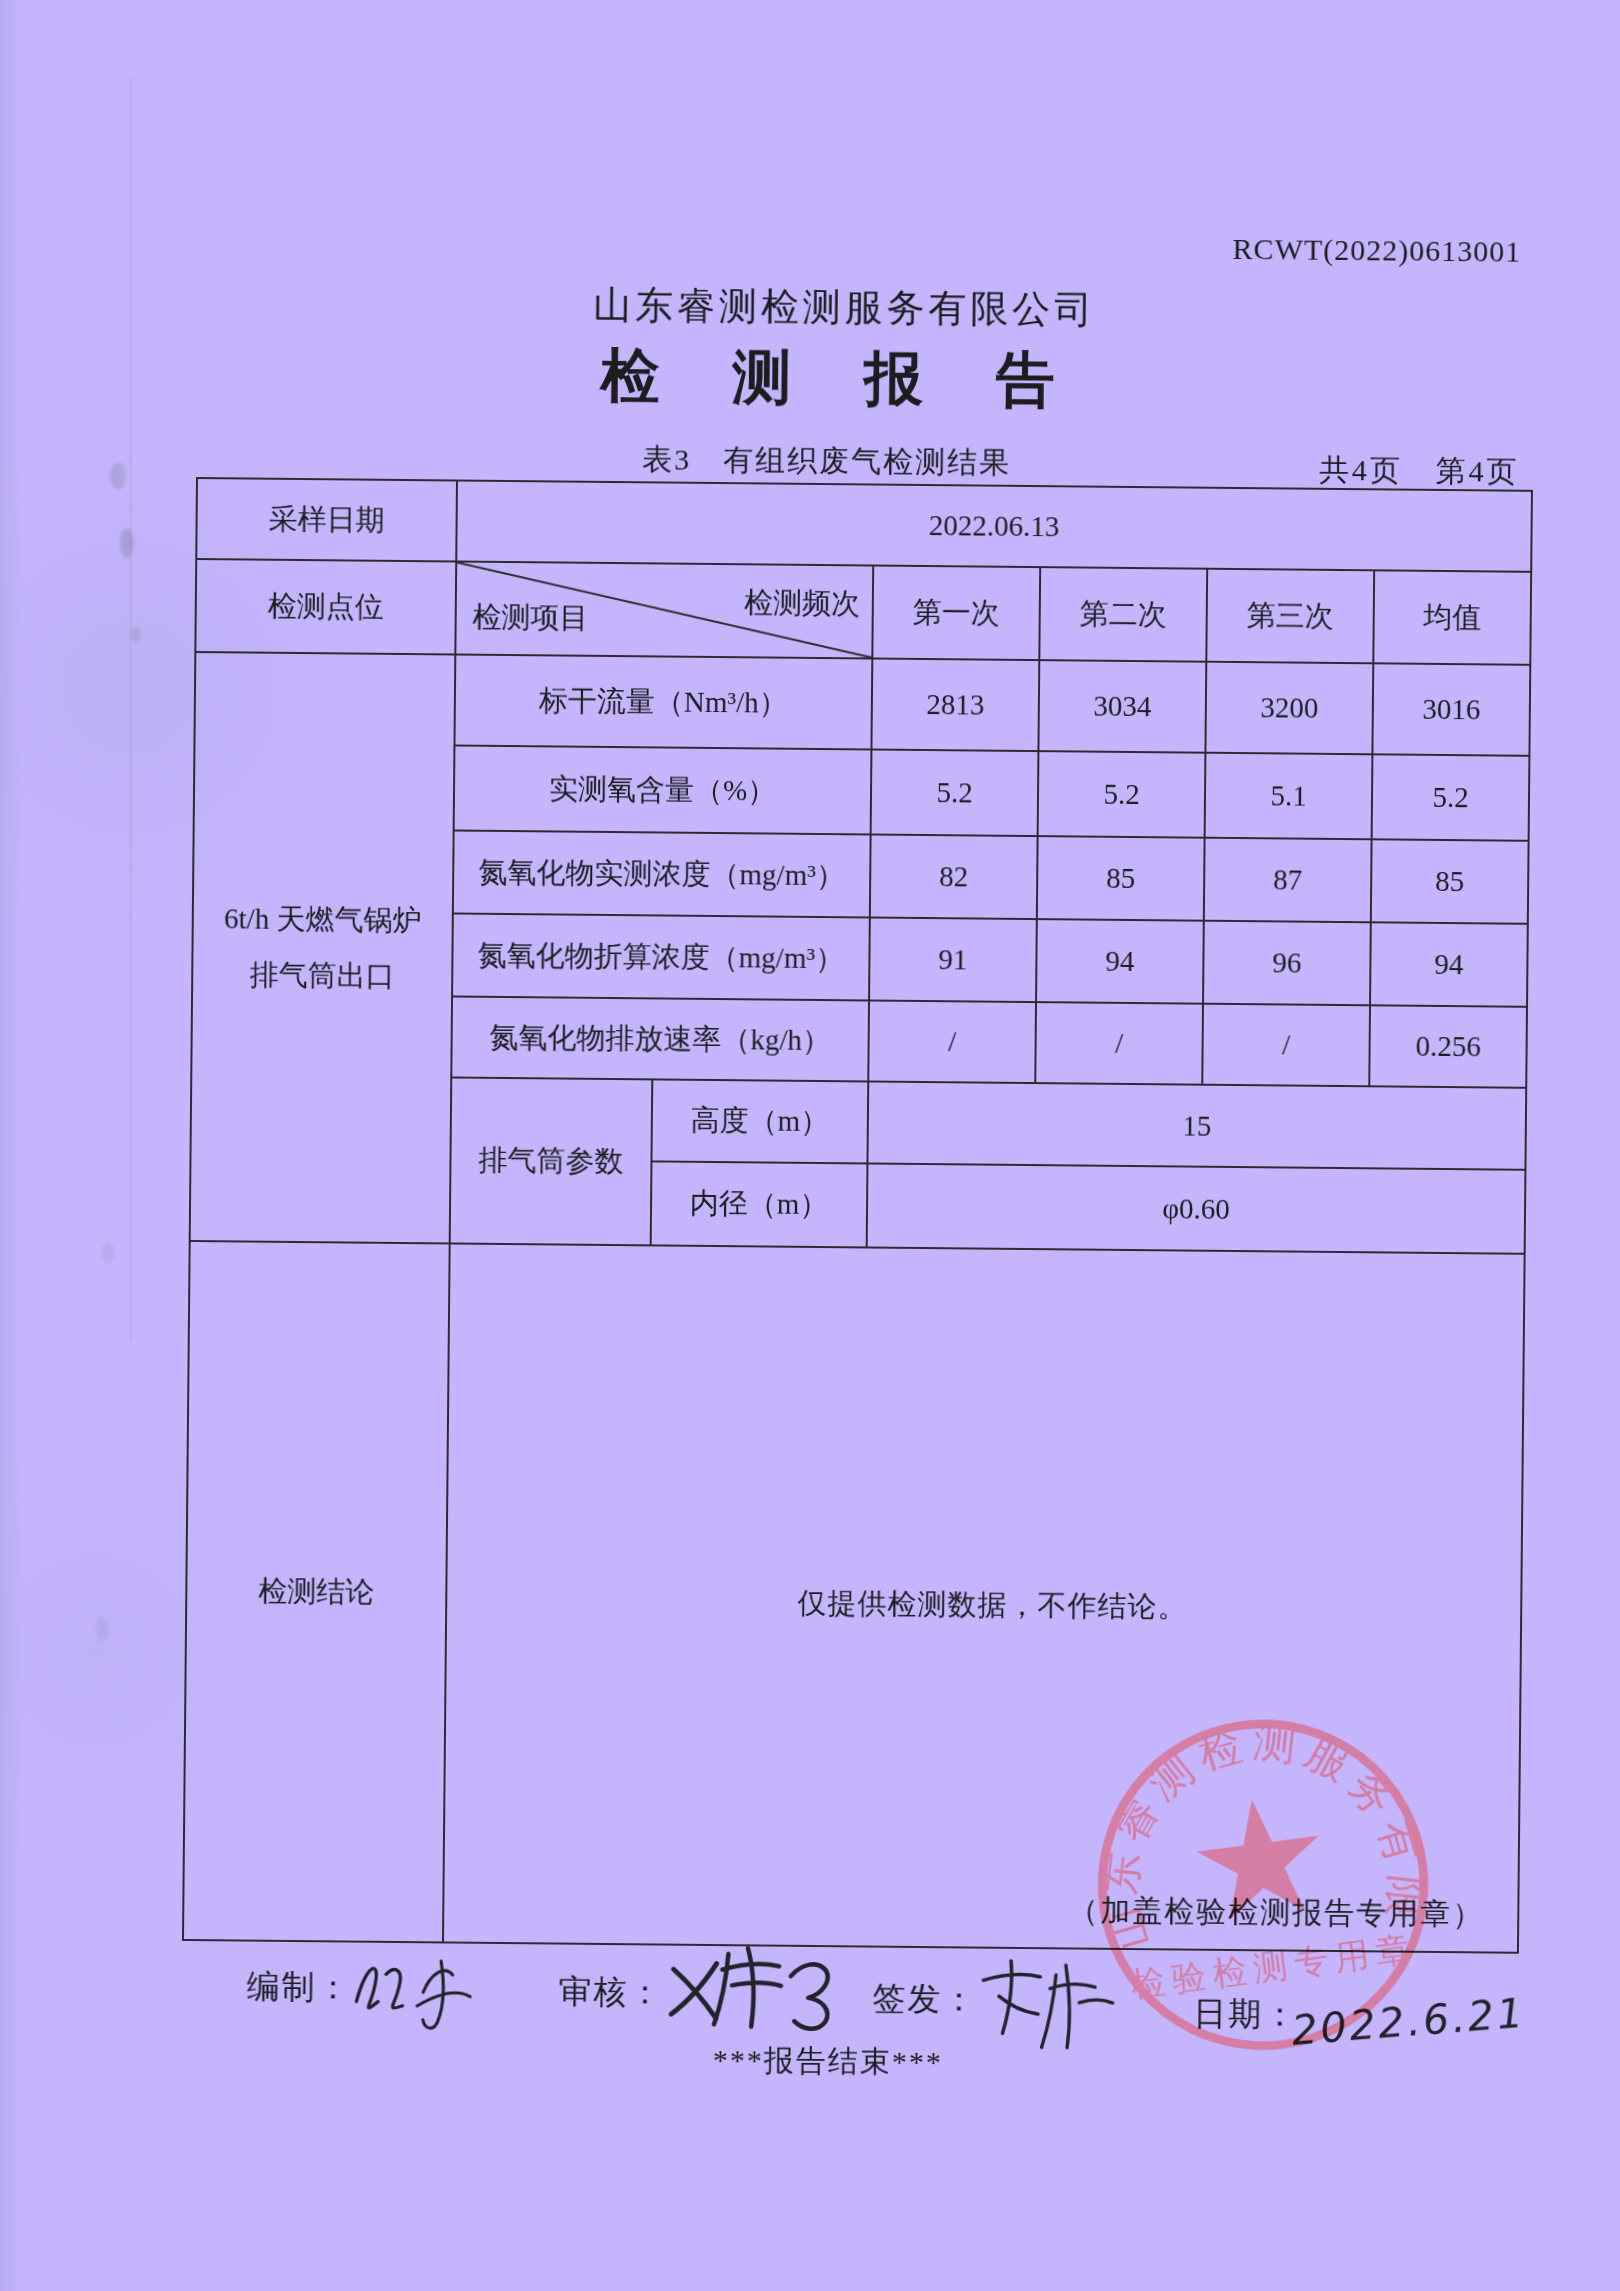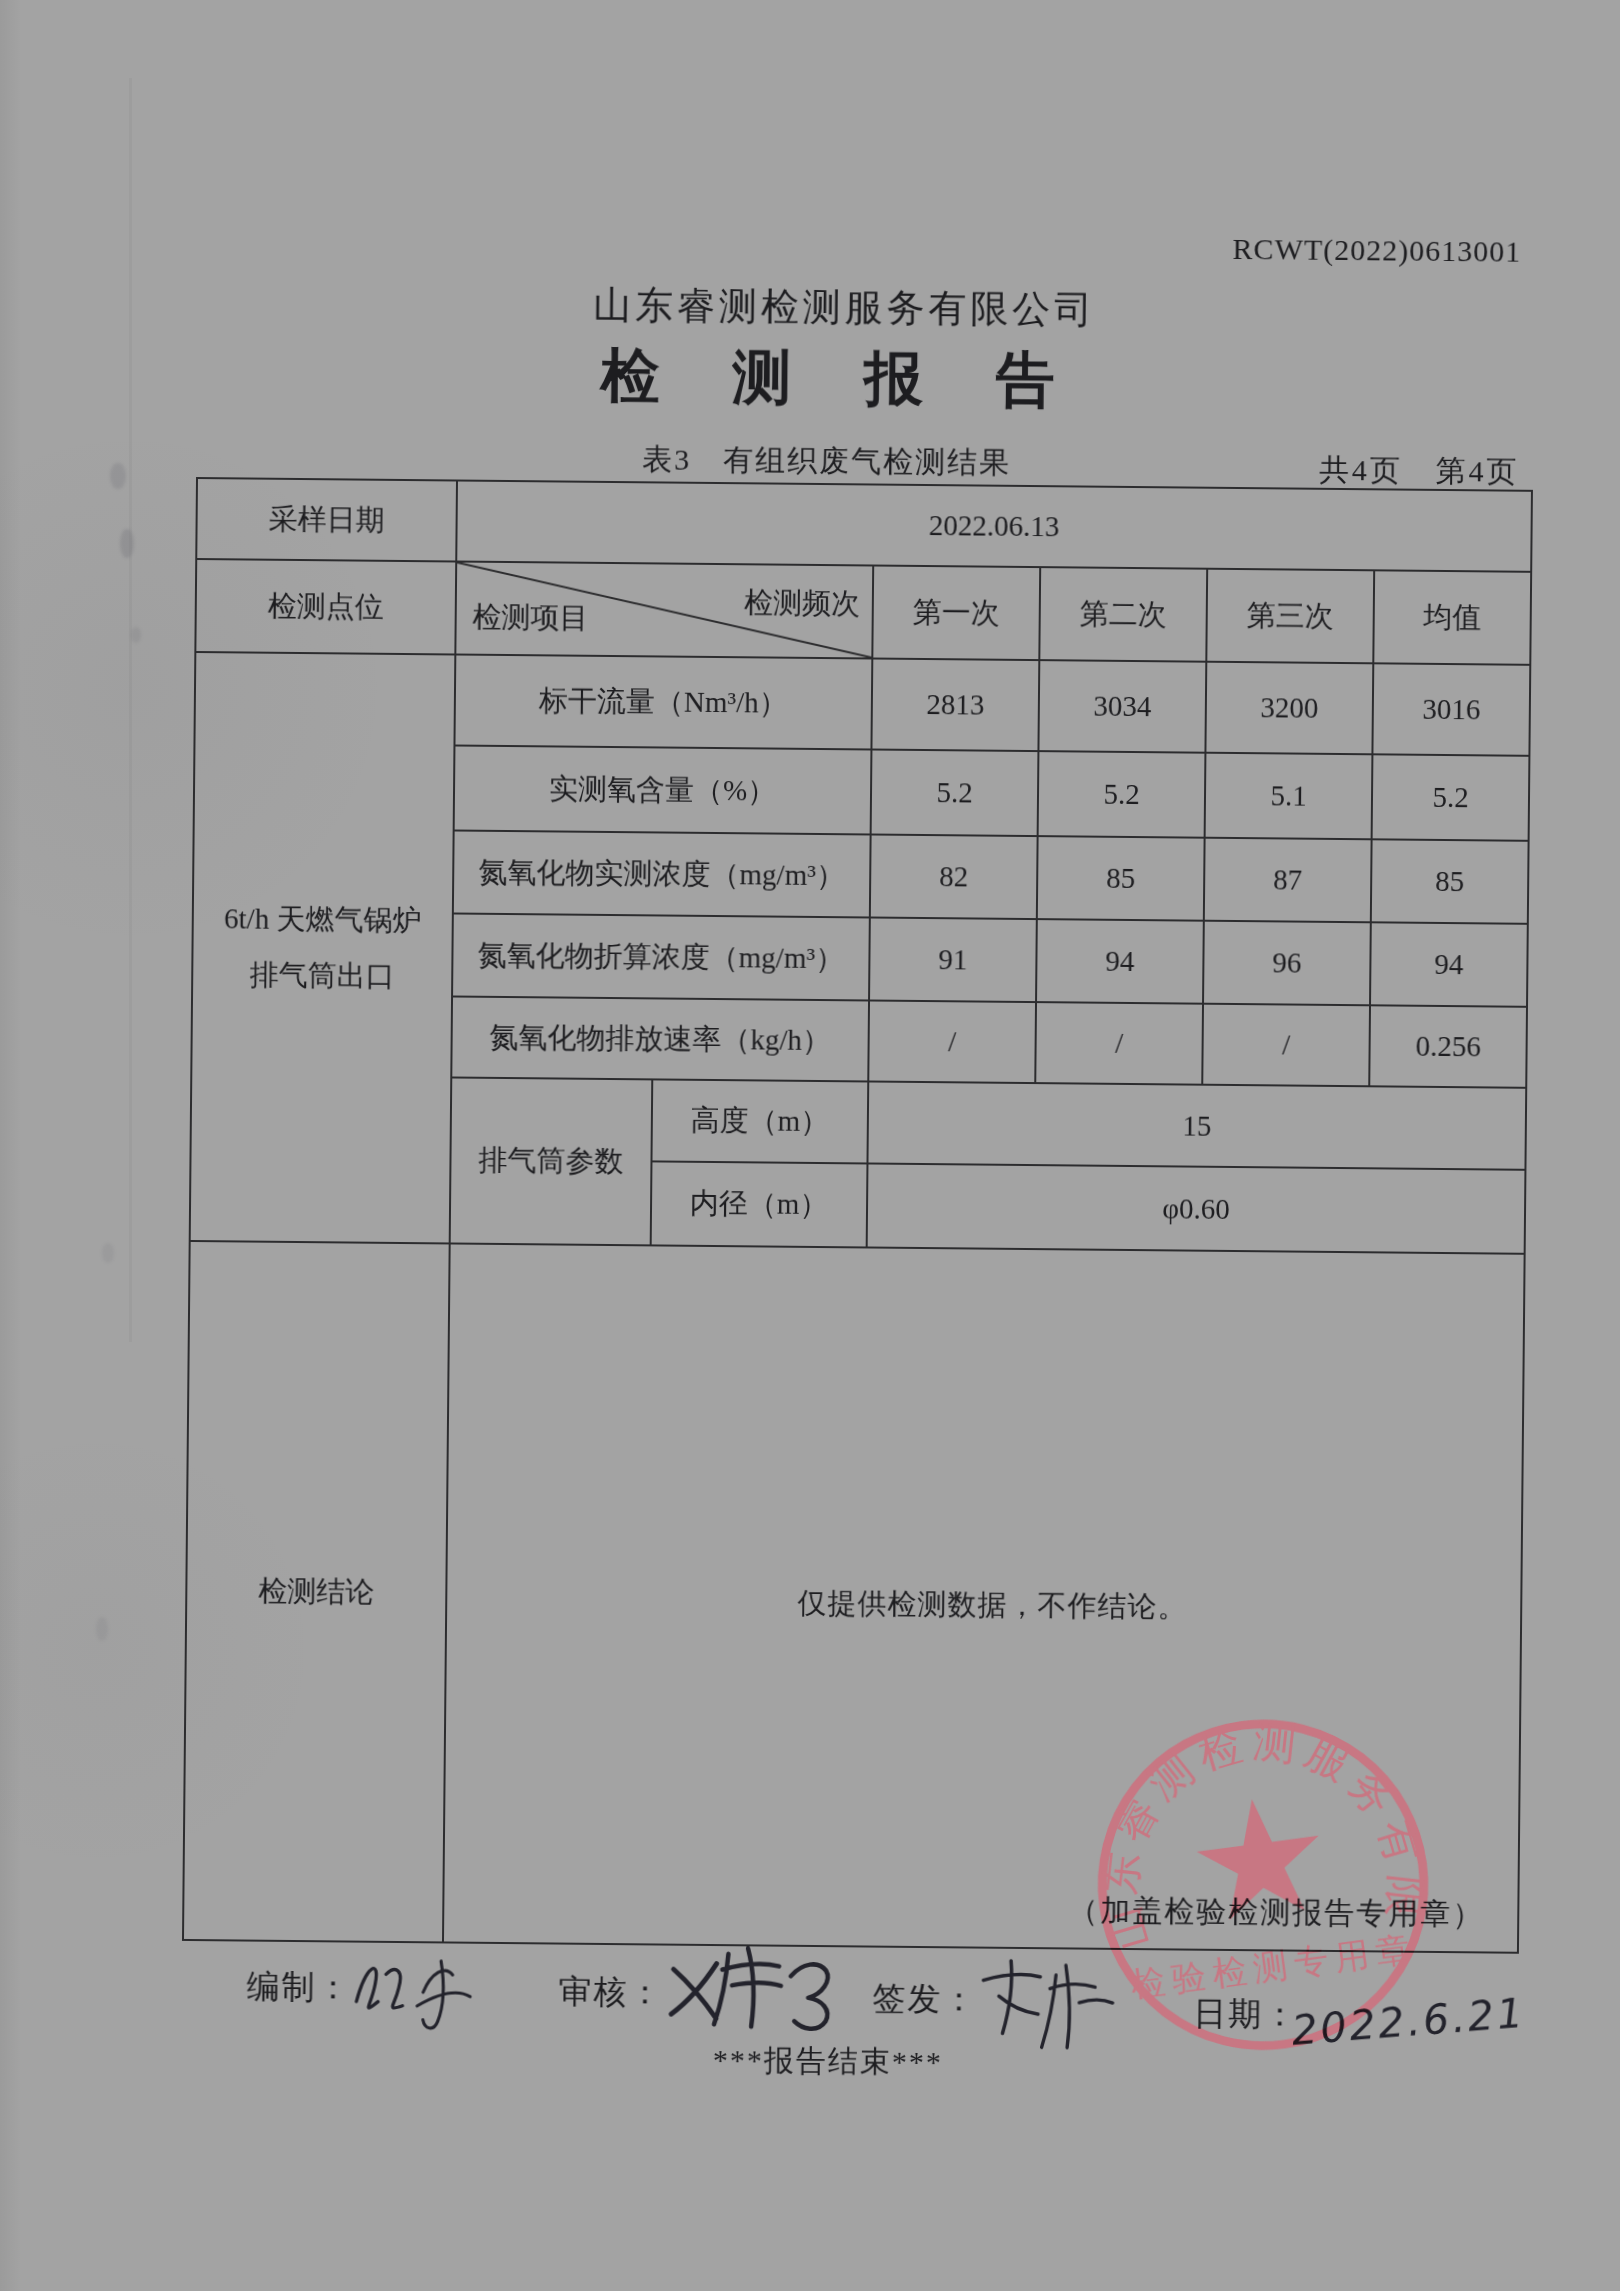--- a/index.html
+++ b/index.html
@@ -1,19 +1,19 @@
 <!DOCTYPE html>
 <html><head>
 <meta charset="utf-8">
 <style>
   html,body{margin:0;padding:0;}
   body{background:#e9e8e5;}
   .page{
     position:relative; width:1620px; height:2292px; overflow:hidden;
-    background:#a3a3a3;
+    background:#c4b5fd;
     font-family:"Liberation Serif","DejaVu Serif",serif;
     color:#1d1d20;
   }
   .page::before{ 
     content:""; position:absolute; inset:0; pointer-events:none;
     background:
       linear-gradient(90deg, rgba(0,0,0,0.05), rgba(0,0,0,0) 21.6px),
       radial-gradient(circle at 8% 30%, rgba(90,90,95,0.05), rgba(0,0,0,0) 12%),
       radial-gradient(circle at 6% 72%, rgba(90,90,95,0.04), rgba(0,0,0,0) 10%);
   }

